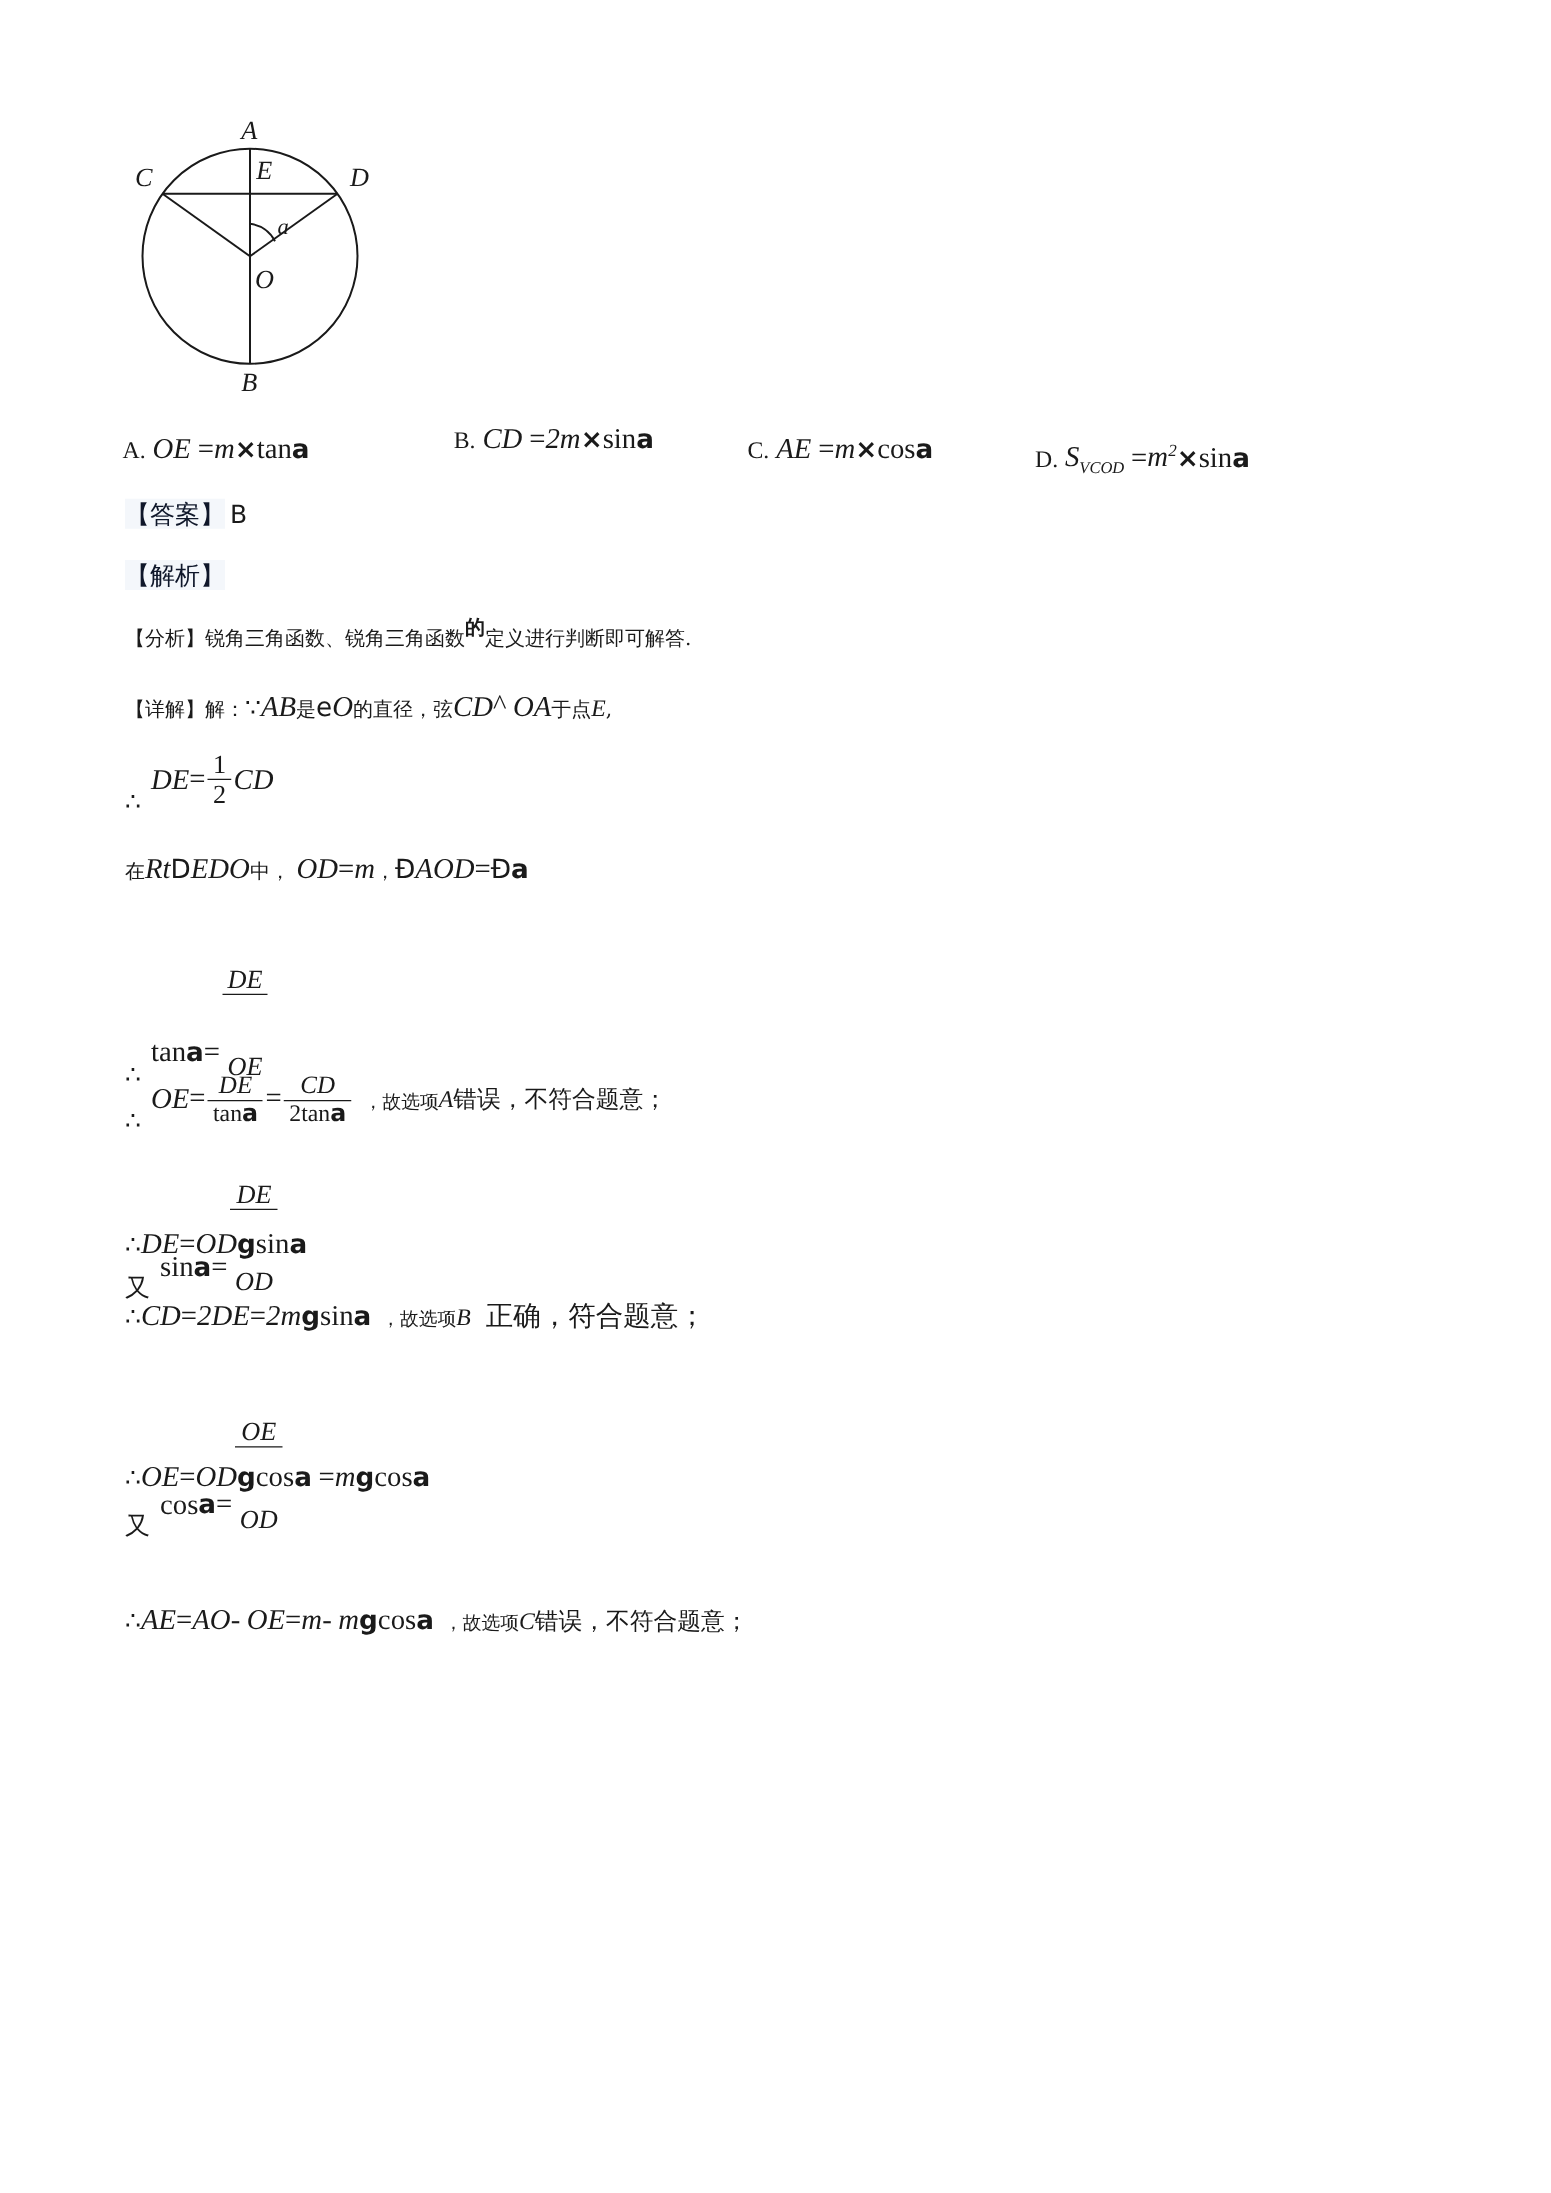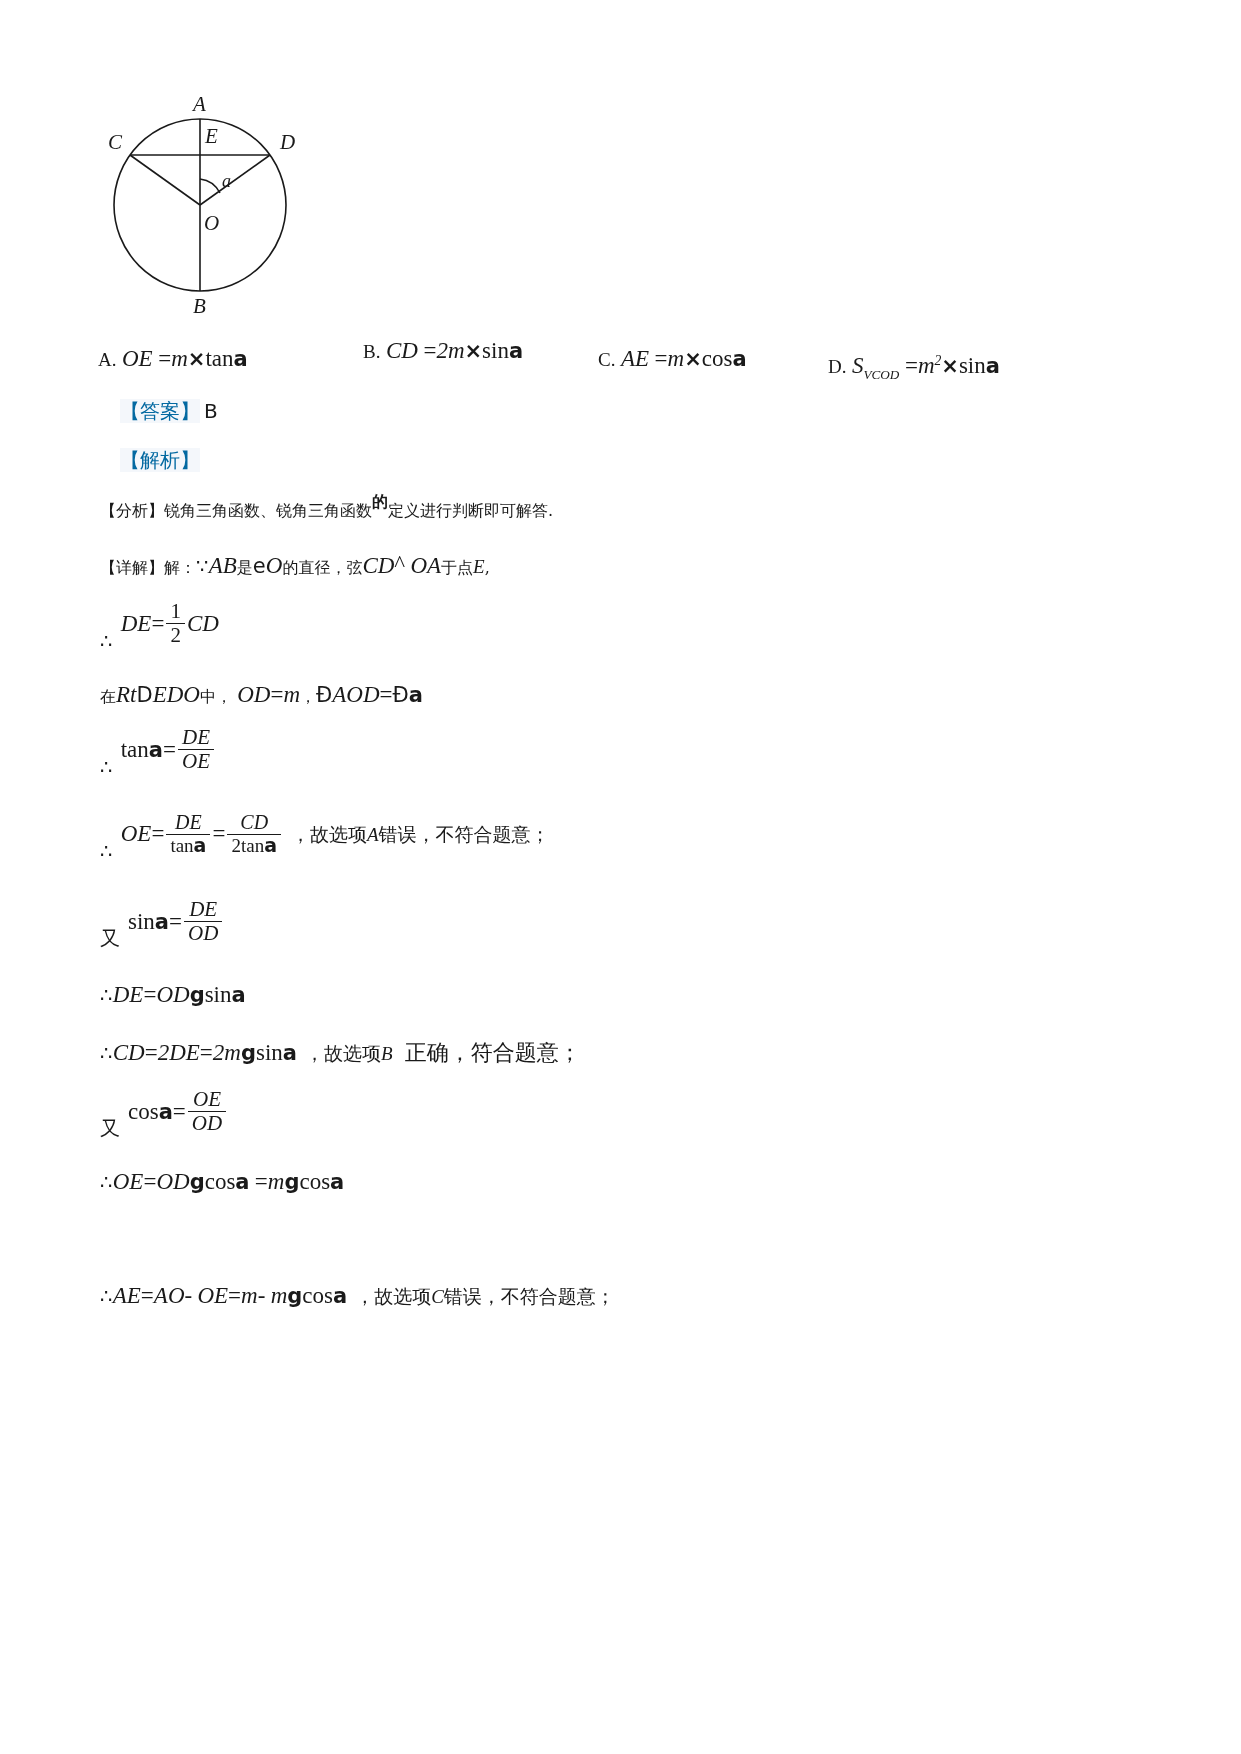--- a/index.html
+++ b/index.html
@@ -57,35 +57,35 @@
     font-size: 20px;
   }
   .cn-serif {
     font-family: "DejaVu Serif", "Liberation Serif", serif;
     font-size: 16px;
   }
   .it {
     font-family: "Liberation Serif", "DejaVu Serif", serif;
     font-style: italic;
     font-size: 23px;
+    margin-top: 46px;
   }
   .up {
     font-family: "Liberation Serif", "DejaVu Serif", serif;
     font-style: normal;
     font-size: 23px;
   }
   .mathrm {
     font-family: "DejaVu Sans", "Liberation Sans", sans-serif;
     font-size: 21px;
     font-weight: bold;
   }
   .blue-hl {
-    color: #0369a1;
+    color: #0f172a;
     background: #f4f7fb;
-    margin-left: 20px;
   }
 
   
   .options {
     position: absolute;
     left: 98px;
     top: 338px;
     width: 1000px;
     height: 46px;
   }
@@ -149,21 +149,21 @@
     font-style: italic;
   }
   sub.sub {
     font-size: 0.60em;
     vertical-align: sub;
     font-family: "Liberation Serif", "DejaVu Serif", serif;
     font-style: italic;
   }
   .tail-cn {
     font-family: Liberation Mono, monospace;
-    font-size: 19px;
+    font-size: 15px;
     margin-left: 8px;
   }
   .small-it {
     font-family: "Liberation Serif", "DejaVu Serif", serif;
     font-style: italic;
     font-size: 19px;
   }
 </style>
 </head>
 <body>

